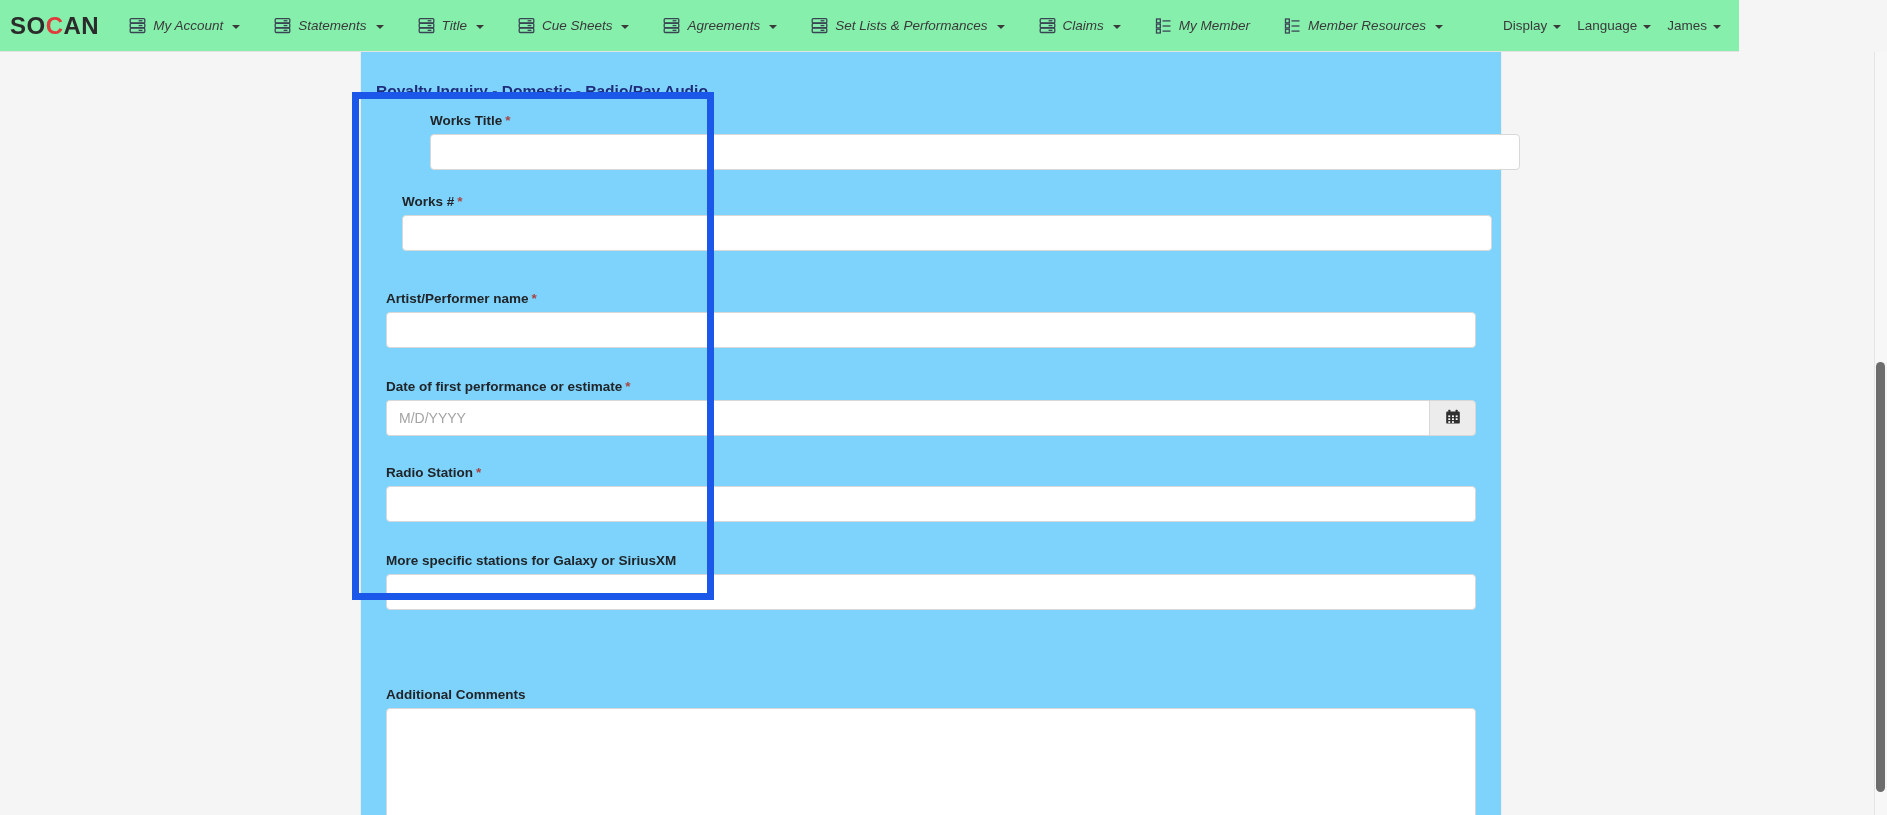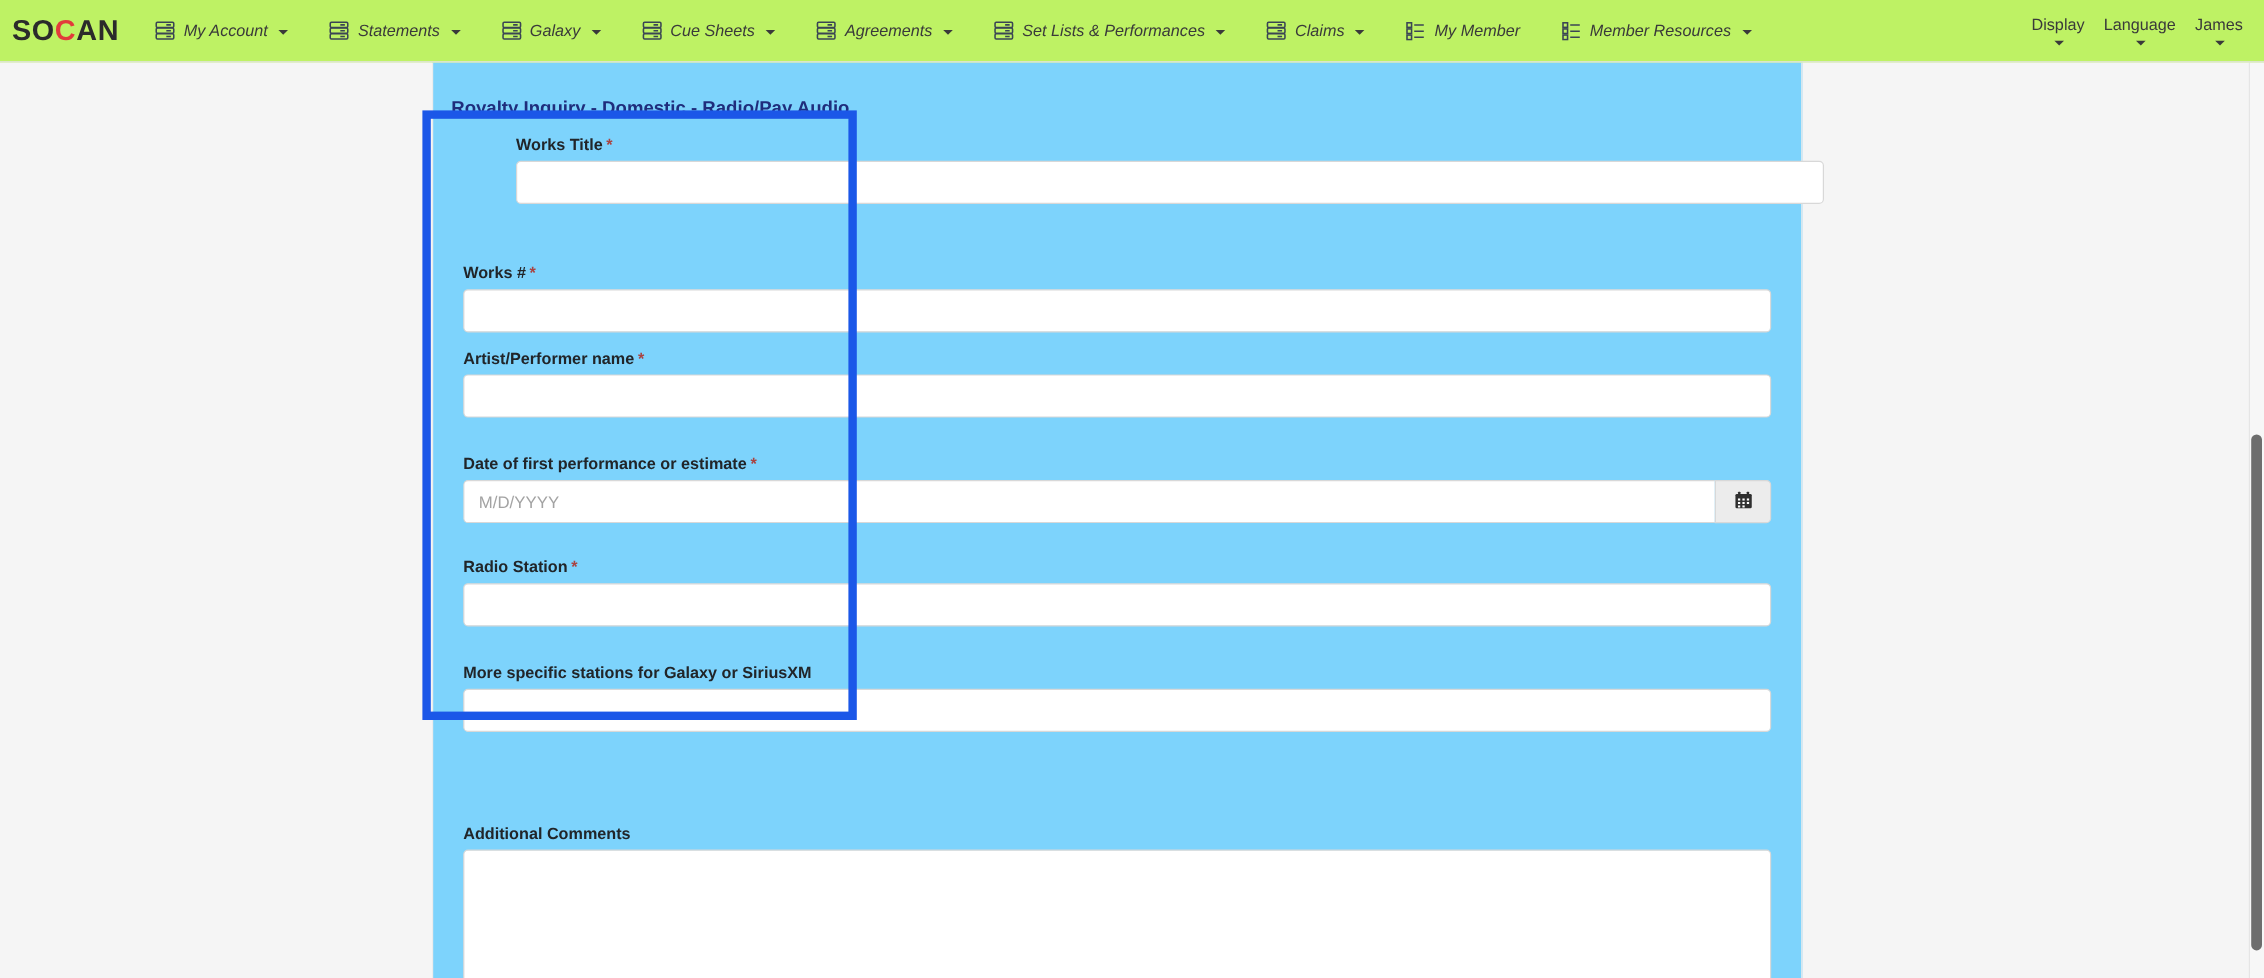--- a/index.html
+++ b/index.html
@@ -4,36 +4,36 @@
 <style>
   html,body{margin:0;padding:0;}
   body{
     width:1887px;height:815px;position:relative;overflow:hidden;
     background:#f5f5f5;
     font-family:"Liberation Sans", sans-serif;
     color:#333;
   }
   
   .navbar{
-    position:absolute;top:0;left:0;width:1887px;height:52px;
-    background:#bef264;border-bottom:1px solid #e3e3e3;
+    position:absolute;top:0;left:0;width:1739px;height:52px;
+    background:#86efac;border-bottom:1px solid #e3e3e3;
     display:flex;align-items:center;
     padding:0 18px 0 10px;box-sizing:border-box;z-index:30;
   }
   .brand{font-size:24px;font-weight:700;letter-spacing:.5px;color:#2b2b2b;
     margin-right:30px;line-height:52px;user-select:none;}
   .brand .accent{color:#e23b3b;}
   .nav-left{display:flex;align-items:center;gap:34px;font-style:italic;}
   .nav-item{display:flex;align-items:center;gap:7px;font-size:13.5px;color:#3a3a3a;
     white-space:nowrap;cursor:pointer;}
   .nav-item svg{display:block;}
   .caret{width:0;height:0;border-left:4px solid transparent;border-right:4px solid transparent;
     border-top:4px solid #3a3a3a;margin-left:2px;margin-top:2px;}
   .nav-right{margin-left:auto;display:flex;align-items:center;gap:16px;}
-  .nav-right .nav-item{gap:4px;flex-direction:column;}
+  .nav-right .nav-item{gap:4px;}
 
   
   .content{
     position:absolute;left:360px;top:52px;width:1142px;height:763px;
     background:#7dd3fc;border-left:1px solid #ececec;border-right:1px solid #ececec;
     box-sizing:border-box;z-index:1;
   }
   .page-title{
     position:absolute;left:15px;top:19px;
     font-size:15.5px;font-weight:bold;color:#1f2d7c;line-height:20px;
@@ -54,21 +54,21 @@
   .date-group{display:flex;width:100%;}
   .date-group .txt{border-radius:4px 0 0 4px;border-right:none;flex:1;}
   .cal-btn{
     width:47px;height:36px;box-sizing:border-box;flex:0 0 47px;
     background:#ececec;border:1px solid #d8d8d8;border-radius:0 4px 4px 0;
     display:flex;align-items:center;justify-content:center;cursor:pointer;padding:0;
   }
   textarea.txt{height:125px;resize:none;padding-top:8px;}
 
   
-  .f0{top:61px;margin-left:44px;}  .f1{top:168px;} .f2{top:239px;} .f3{top:327px;}
+  .f0{top:61px;margin-left:44px;}  .f1{top:142px;margin-left:16px;} .f2{top:239px;} .f3{top:327px;}
   .f4{top:413px;} .f5{top:501px;} .f6{top:635px;}
 
   
   .highlight-box{
     position:absolute;left:352px;top:92px;width:362px;height:508px;
     border:7px solid #1b57e8;box-sizing:border-box;z-index:40;pointer-events:none;
   }
 
   
   .scroll-track{
@@ -125,21 +125,21 @@
             <g fill="none" stroke="#3a4554" stroke-width="1.3">
               <rect x="1.2" y="1.6" width="14.6" height="4.3" rx="1"></rect>
               <rect x="1.2" y="6.4" width="14.6" height="4.3" rx="1"></rect>
               <rect x="1.2" y="11.2" width="14.6" height="4.3" rx="1"></rect>
               <line x1="9.6" y1="3.75" x2="13.4" y2="3.75"></line>
               <line x1="9.6" y1="8.55" x2="13.4" y2="8.55"></line>
               <line x1="9.6" y1="13.35" x2="13.4" y2="13.35"></line>
             </g>
           </svg>
         </span>
-      <span>Galaxy</span>
+      <span>Title</span>
       <span class="caret"></span>
     </div>
     <div class="nav-item">
       <span>
           <svg width="17" height="17" viewBox="0 0 17 17">
             <g fill="none" stroke="#3a4554" stroke-width="1.3">
               <rect x="1.2" y="1.6" width="14.6" height="4.3" rx="1"></rect>
               <rect x="1.2" y="6.4" width="14.6" height="4.3" rx="1"></rect>
               <rect x="1.2" y="11.2" width="14.6" height="4.3" rx="1"></rect>
               <line x1="9.6" y1="3.75" x2="13.4" y2="3.75"></line>

